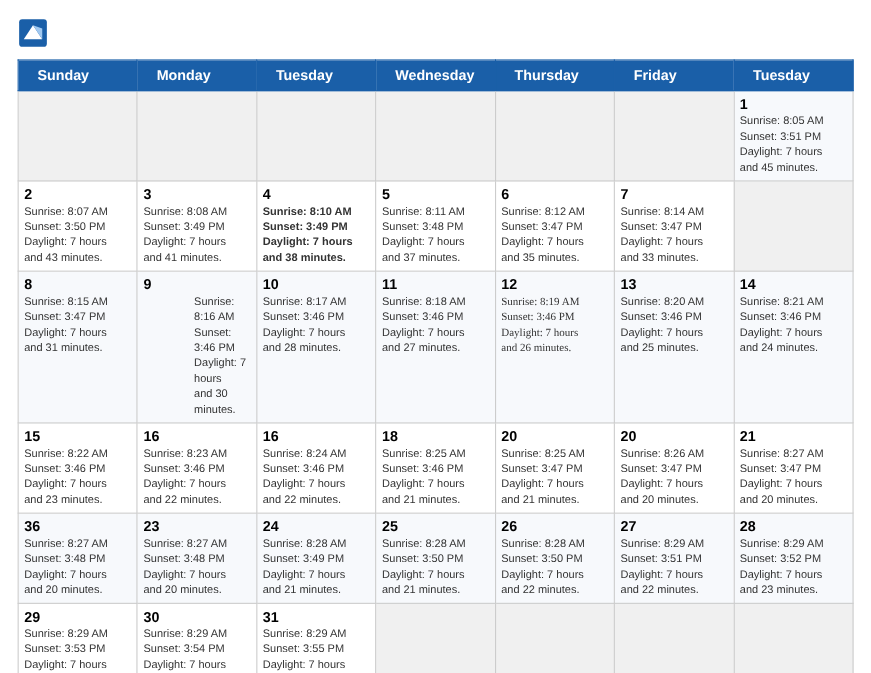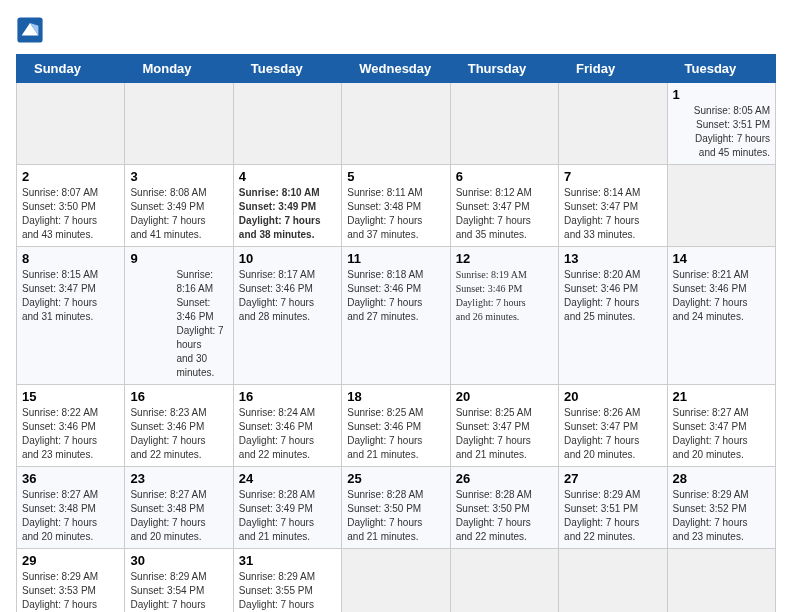--- a/index.html
+++ b/index.html
@@ -114,21 +114,21 @@
   <tbody id="cal-body">
       <tr>
         <td class="empty-cell"></td>
         <td class="empty-cell"></td>
         <td class="empty-cell"></td>
         <td class="empty-cell"></td>
         <td class="empty-cell"></td>
         <td class="empty-cell"></td>
         <td>
           <span class="day-num">1</span>
-          <div class="day-info" style="white-space: pre-line; text-align: right;">Sunrise: 8:05 AM
+          <div class="day-info" style="white-space: pre-line;">Sunrise: 8:05 AM
 Sunset: 3:51 PM
 Daylight: 7 hours
 and 45 minutes.</div>
         </td>
       </tr>
       <tr>
         <td>
           <span class="day-num">2</span>
           <div class="day-info" style="white-space: pre-line;">Sunrise: 8:07 AM
 Sunset: 3:50 PM

